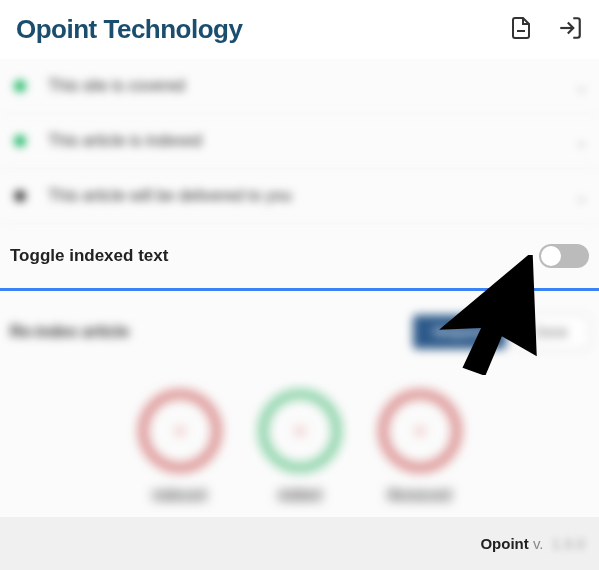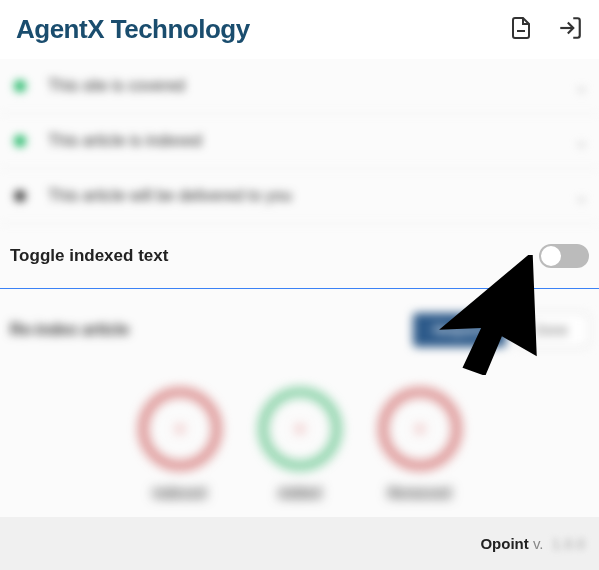--- a/index.html
+++ b/index.html
@@ -64,21 +64,21 @@
     }
     .chevron {
       color: #aaa;
       font-size: 18px;
     }
     .toggle-row {
       display: flex;
       align-items: center;
       justify-content: space-between;
       padding: 20px 10px;
-      border-bottom: 1px solid #3b82f6;
+      border-bottom: 3px solid #3b82f6;
     }
     .toggle-label {
       font-size: 17px;
       font-weight: 700;
       color: #222;
     }
     .toggle-switch {
       width: 50px;
       height: 24px;
       background: #bbb;
@@ -186,21 +186,21 @@
       top: 255px;
       left: 438px;
       z-index: 1000;
       pointer-events: none;
     }
   </style>
 </head>
 <body>
 
 <div class="header">
-  <div class="logo">AgentX Technology</div>
+  <div class="logo">Opoint Technology</div>
   <div class="header-icons">
     <div class="icon-btn">
       <svg width="24" height="24" viewBox="0 0 24 24" fill="none" stroke="currentColor" stroke-width="2">
         <path d="M14 2H6a2 2 0 0 0-2 2v16a2 2 0 0 0 2 2h12a2 2 0 0 0 2-2V8z"></path>
         <polyline points="14 2 14 8 20 8"></polyline>
         <line x1="8" y1="15" x2="16" y2="15"></line>
       </svg>
     </div>
     <div class="icon-btn">
       <svg width="26" height="26" viewBox="0 0 24 24" fill="none" stroke="currentColor" stroke-width="2">

